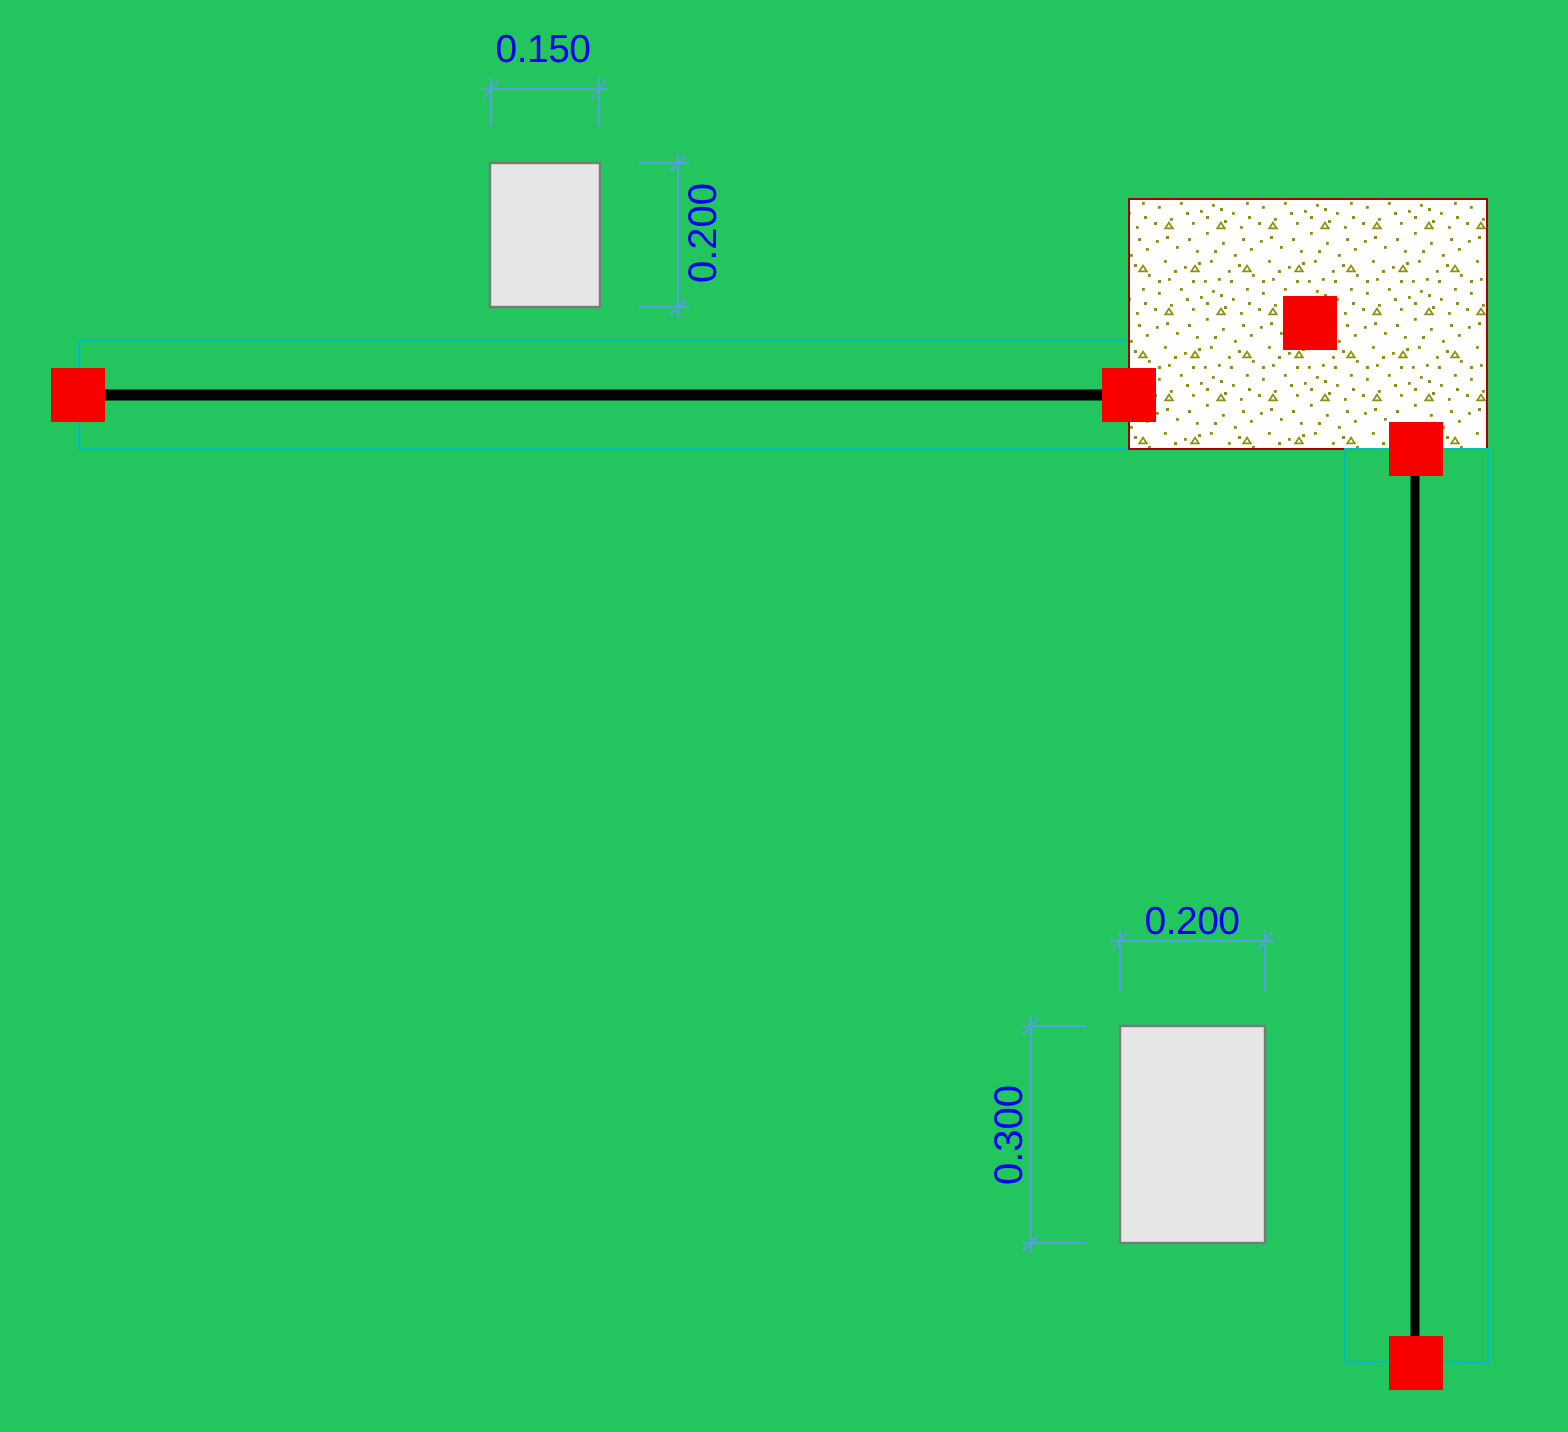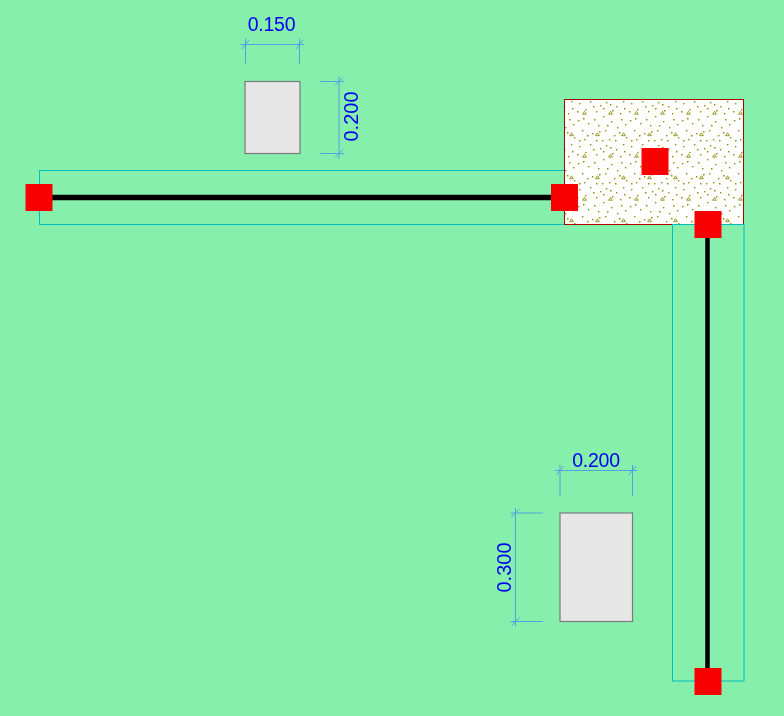--- a/index.html
+++ b/index.html
@@ -1,16 +1,16 @@
 <!DOCTYPE html>
 <html><head>
 <meta charset="utf-8">
 <style>
   html,body{margin:0;padding:0;background:#ffffff;}
-  .page{position:relative;width:784px;height:716px;background:#86efac;overflow:hidden;}
+  .page{position:relative;width:784px;height:716px;background:#22c55e;overflow:hidden;}
   svg{position:absolute;top:0;left:0;}
   text{font-family:"Liberation Sans",sans-serif;}
 </style>
 </head>
 <body>
 <div class="page">
 <svg width="784" height="716" viewBox="0 0 784 716">
 <defs>
   <pattern id="conc" width="52" height="43" patternUnits="userSpaceOnUse" patternTransform="translate(4,13)">
     <g fill="none" stroke="#8f8f10" stroke-width="0.9">

